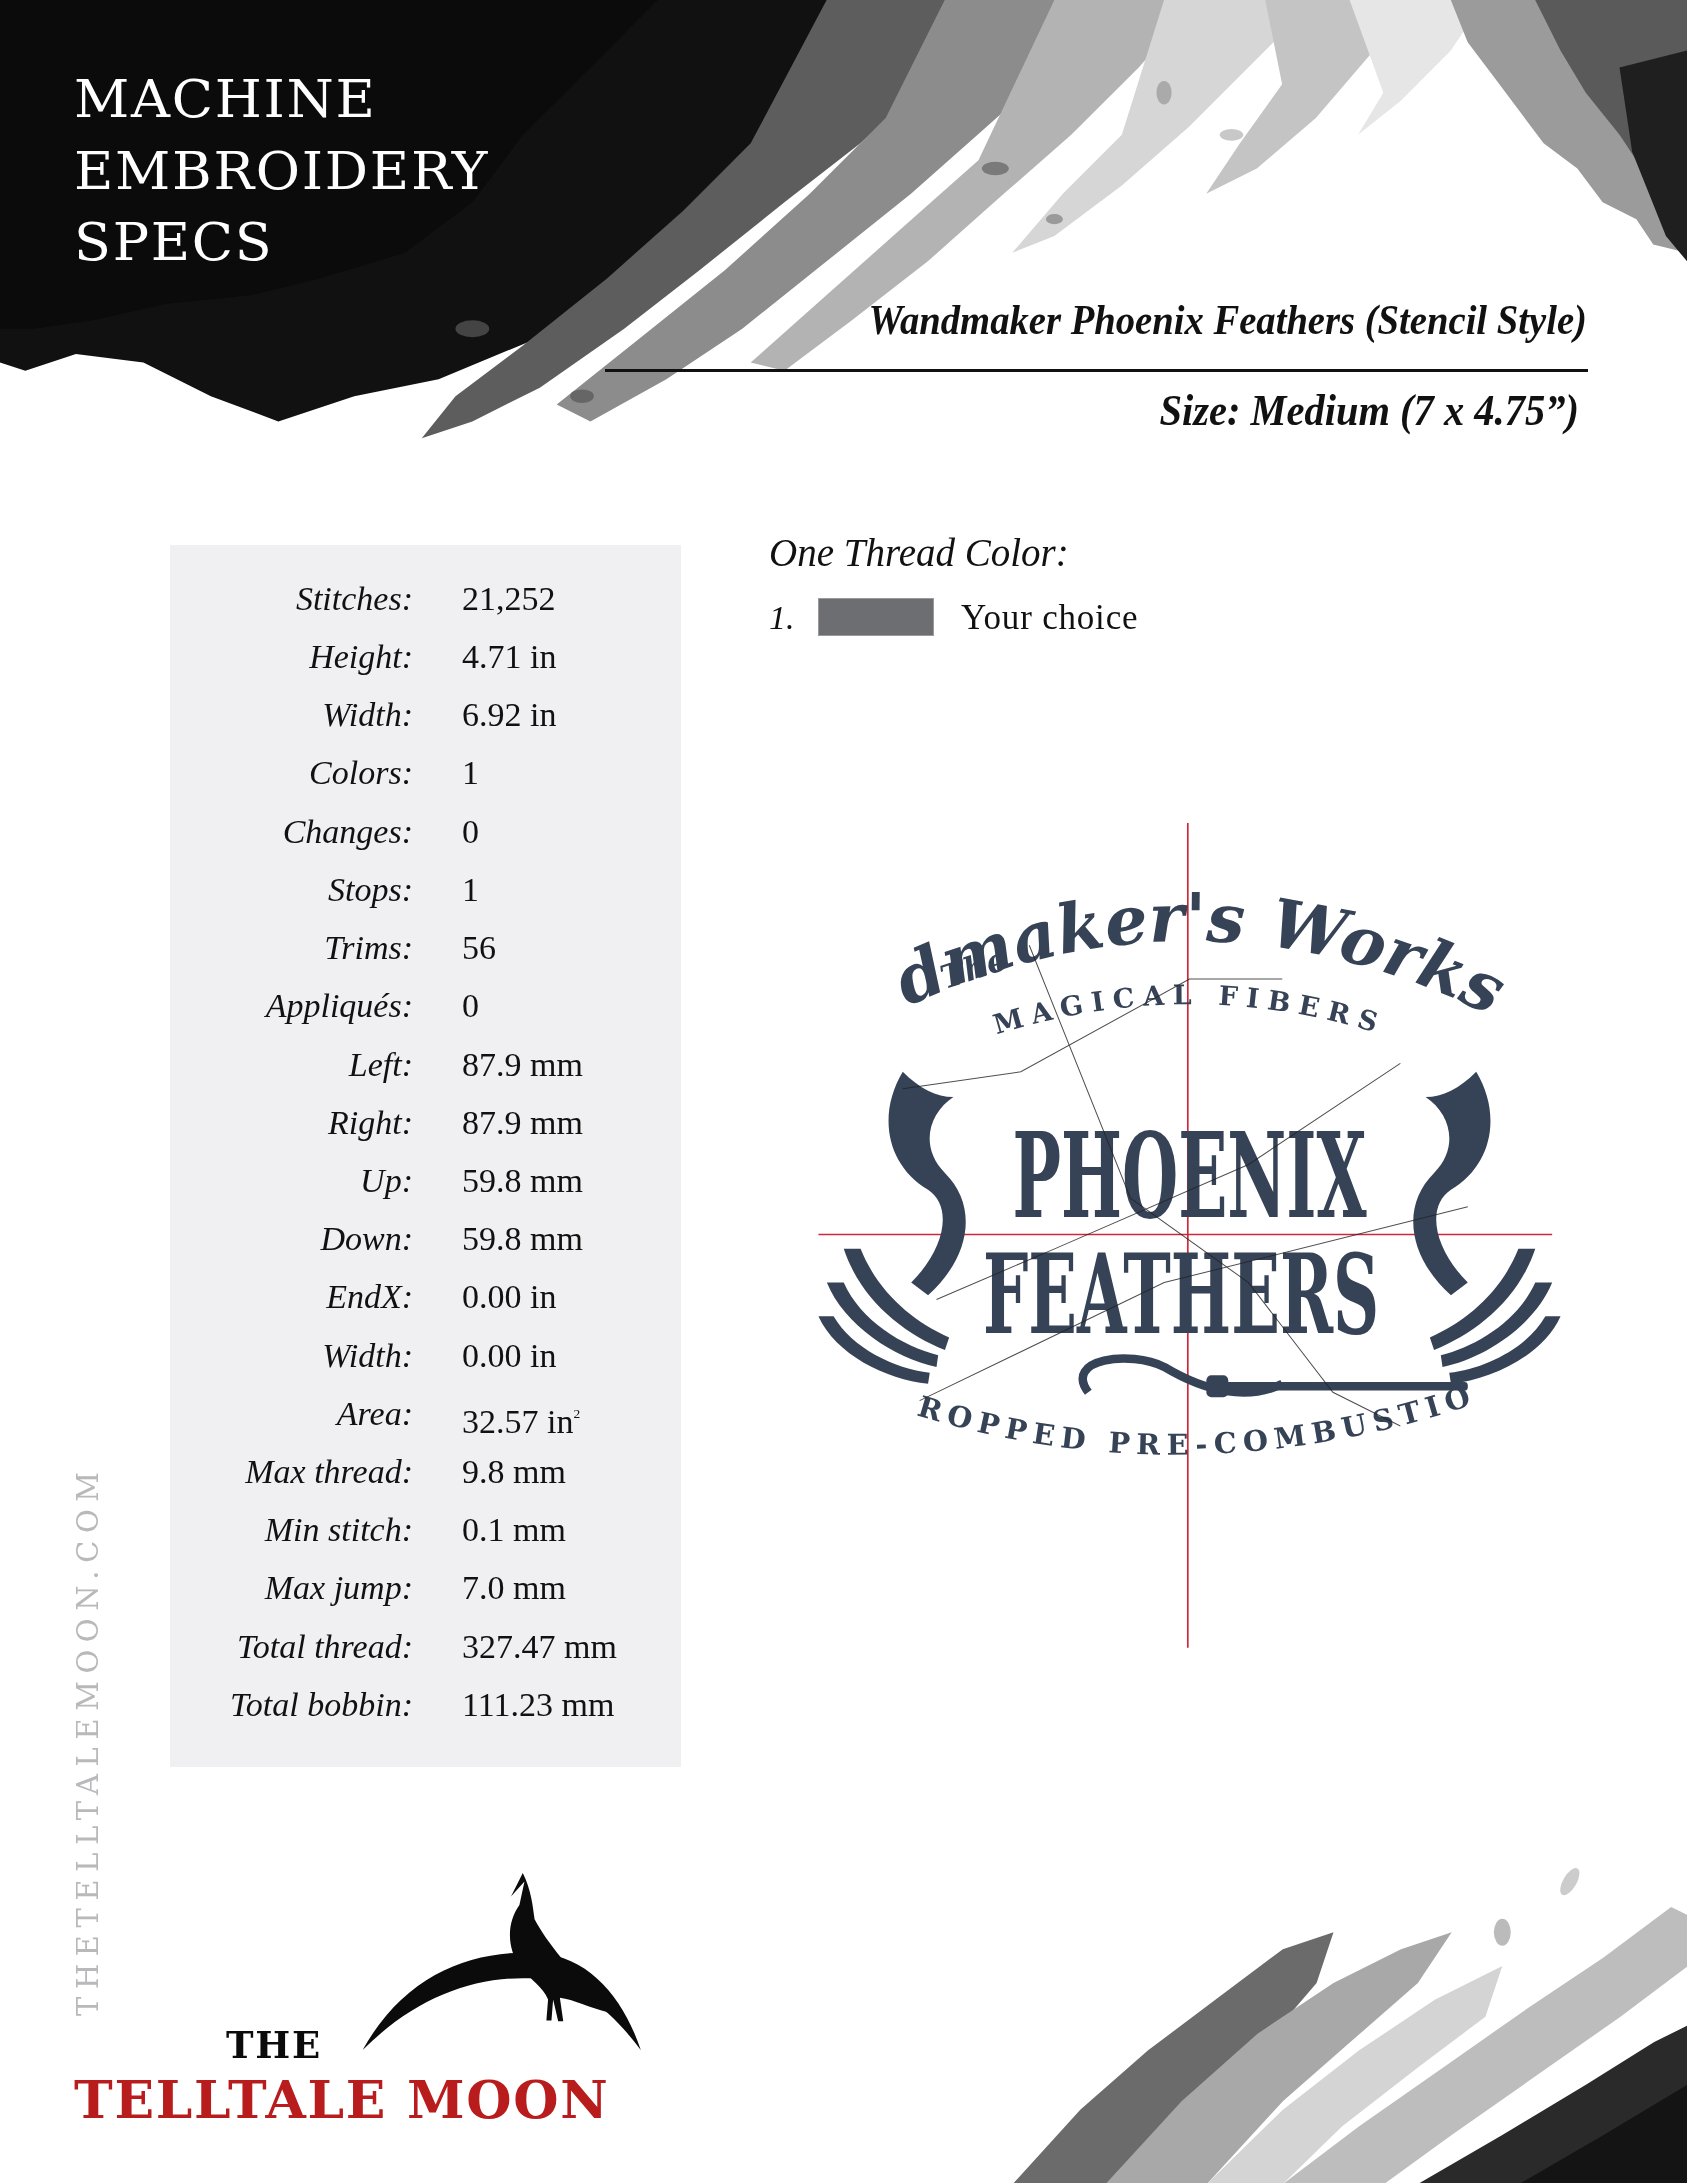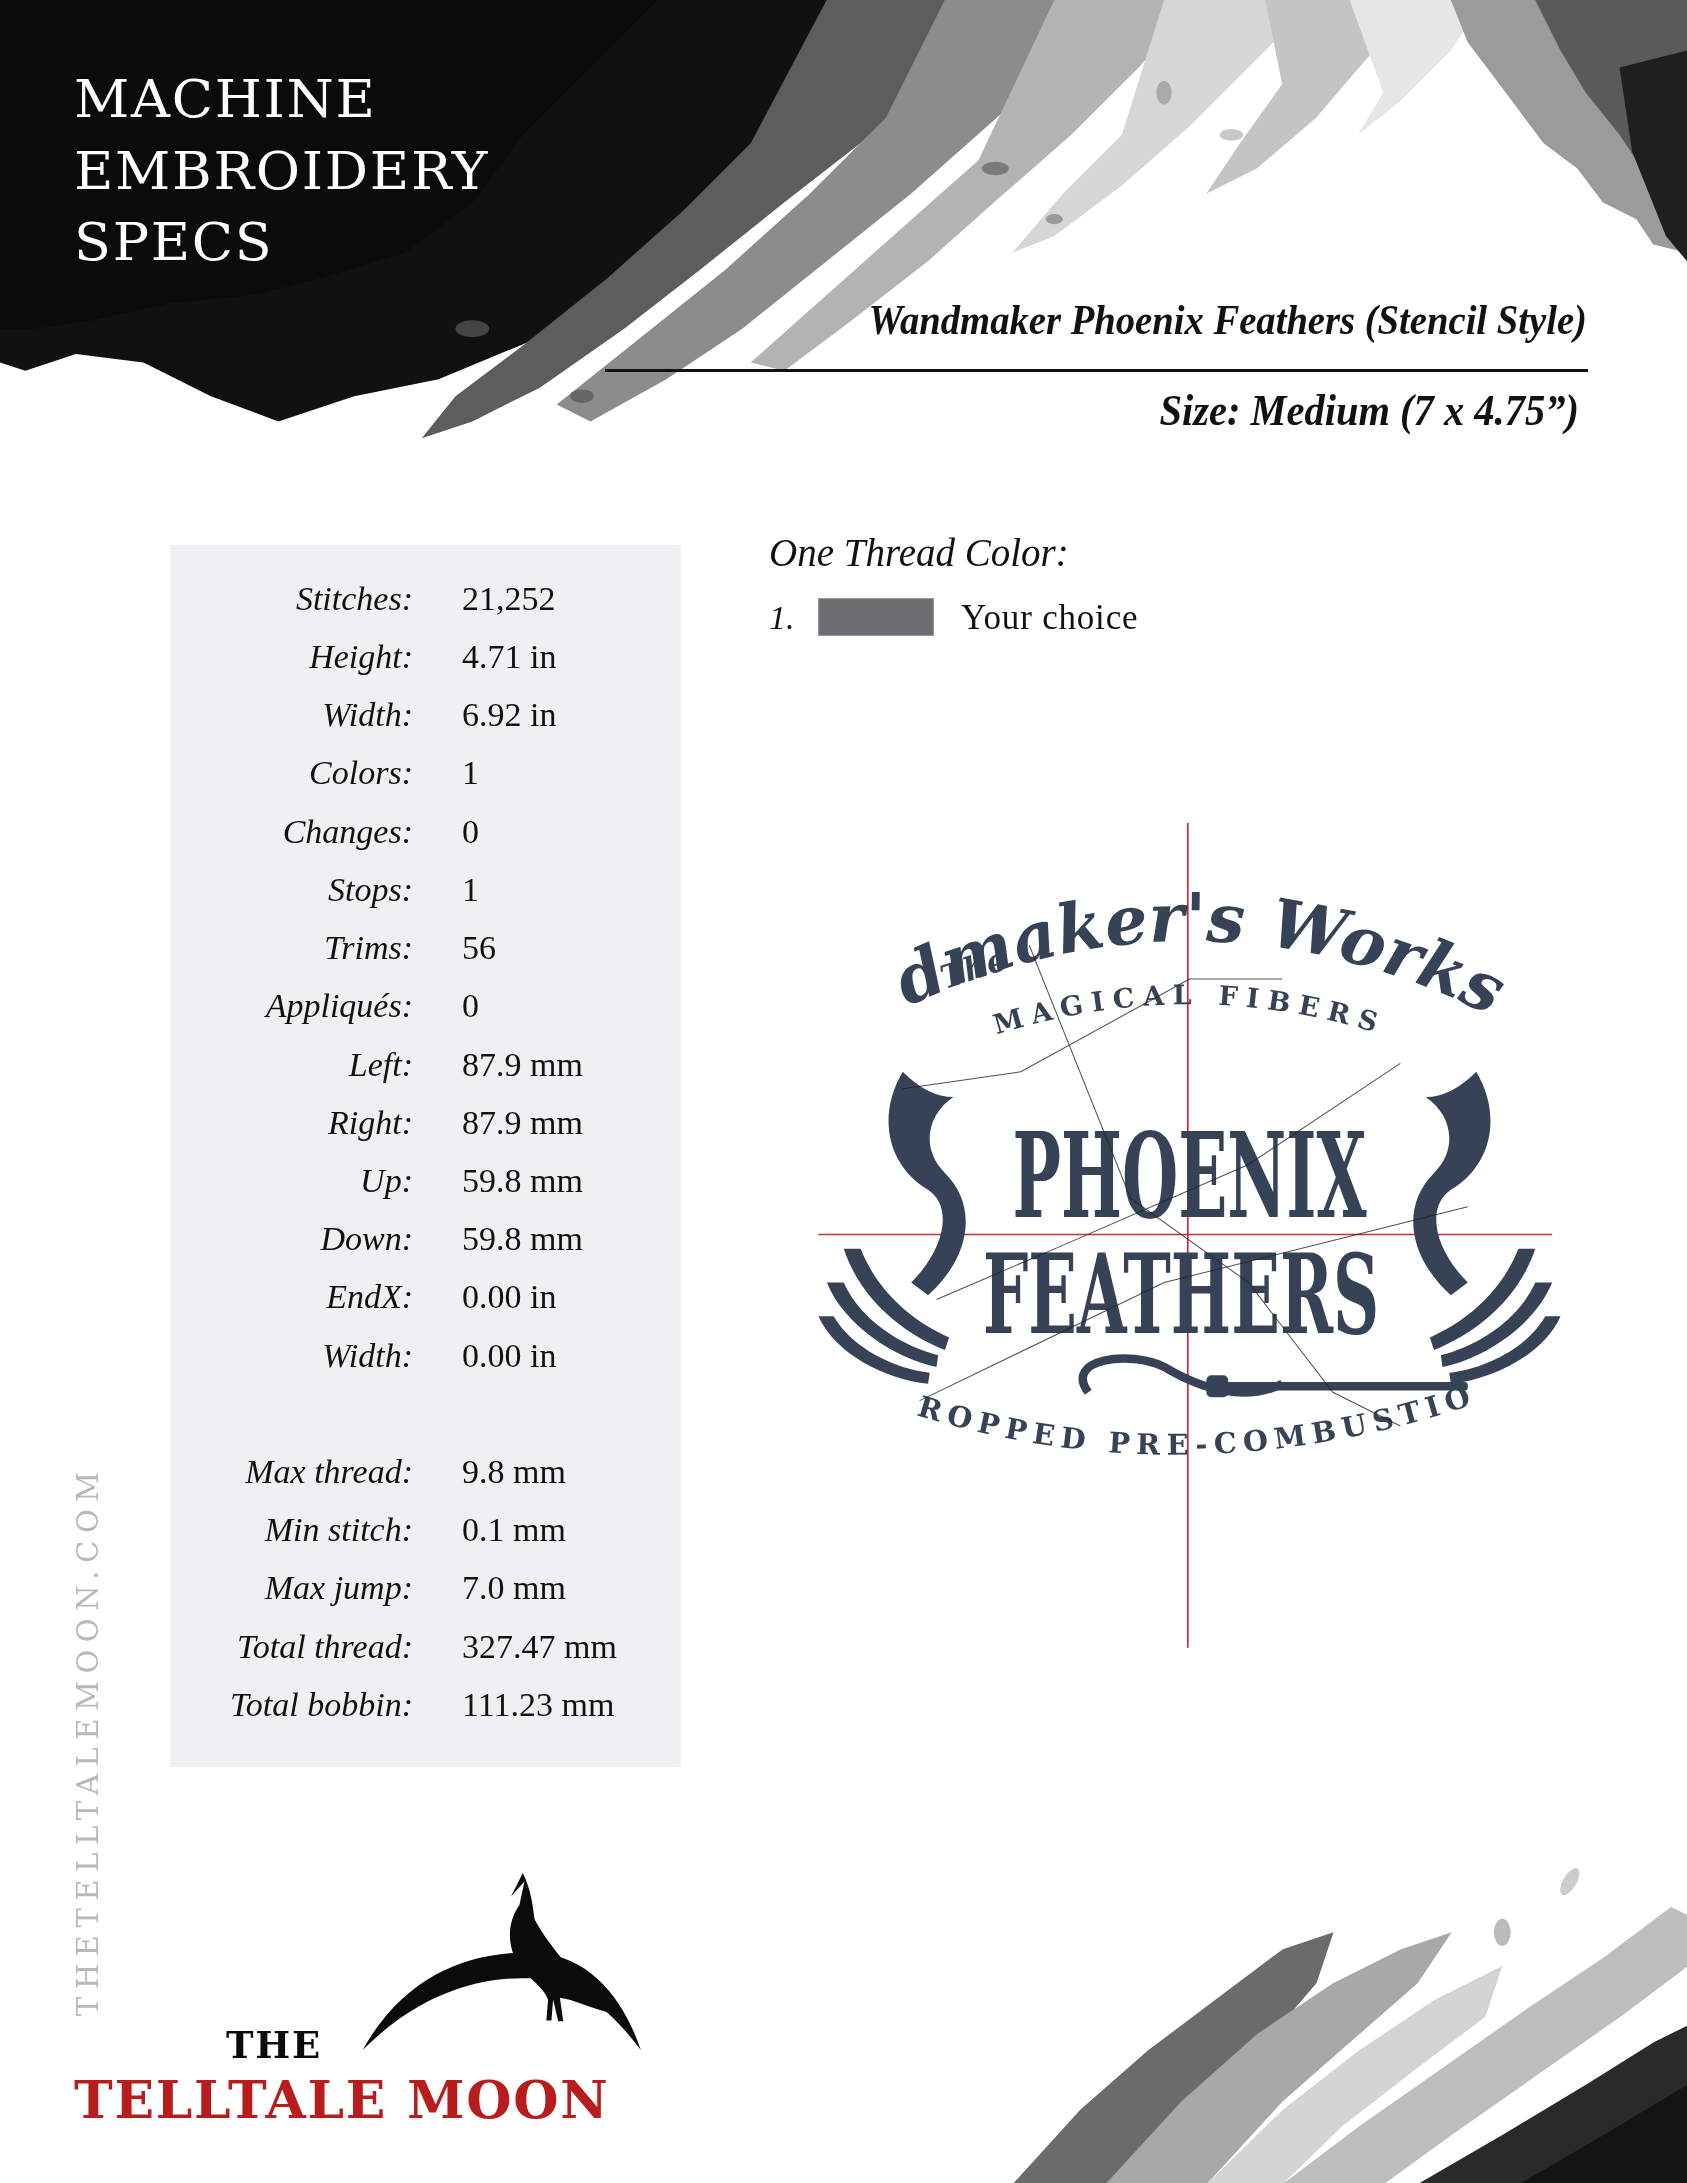--- a/index.html
+++ b/index.html
@@ -196,20 +196,24 @@
     <span class="spec-value">59.8 mm</span>
   </div>
   <div class="spec-row" style="top:726px">
     <span class="spec-label">EndX:</span>
     <span class="spec-value">0.00 in</span>
   </div>
   <div class="spec-row" style="top:785px">
     <span class="spec-label">Width:</span>
     <span class="spec-value">0.00 in</span>
   </div>
+  <div class="spec-row" style="top:843px">
+    <span class="spec-label">Area:</span>
+    <span class="spec-value"><span>32.57 in</span><sup>2</sup></span>
+  </div>
   <div class="spec-row" style="top:901px">
     <span class="spec-label">Max thread:</span>
     <span class="spec-value">9.8 mm</span>
   </div>
   <div class="spec-row" style="top:959px">
     <span class="spec-label">Min stitch:</span>
     <span class="spec-value">0.1 mm</span>
   </div>
   <div class="spec-row" style="top:1017px">
     <span class="spec-label">Max jump:</span>

